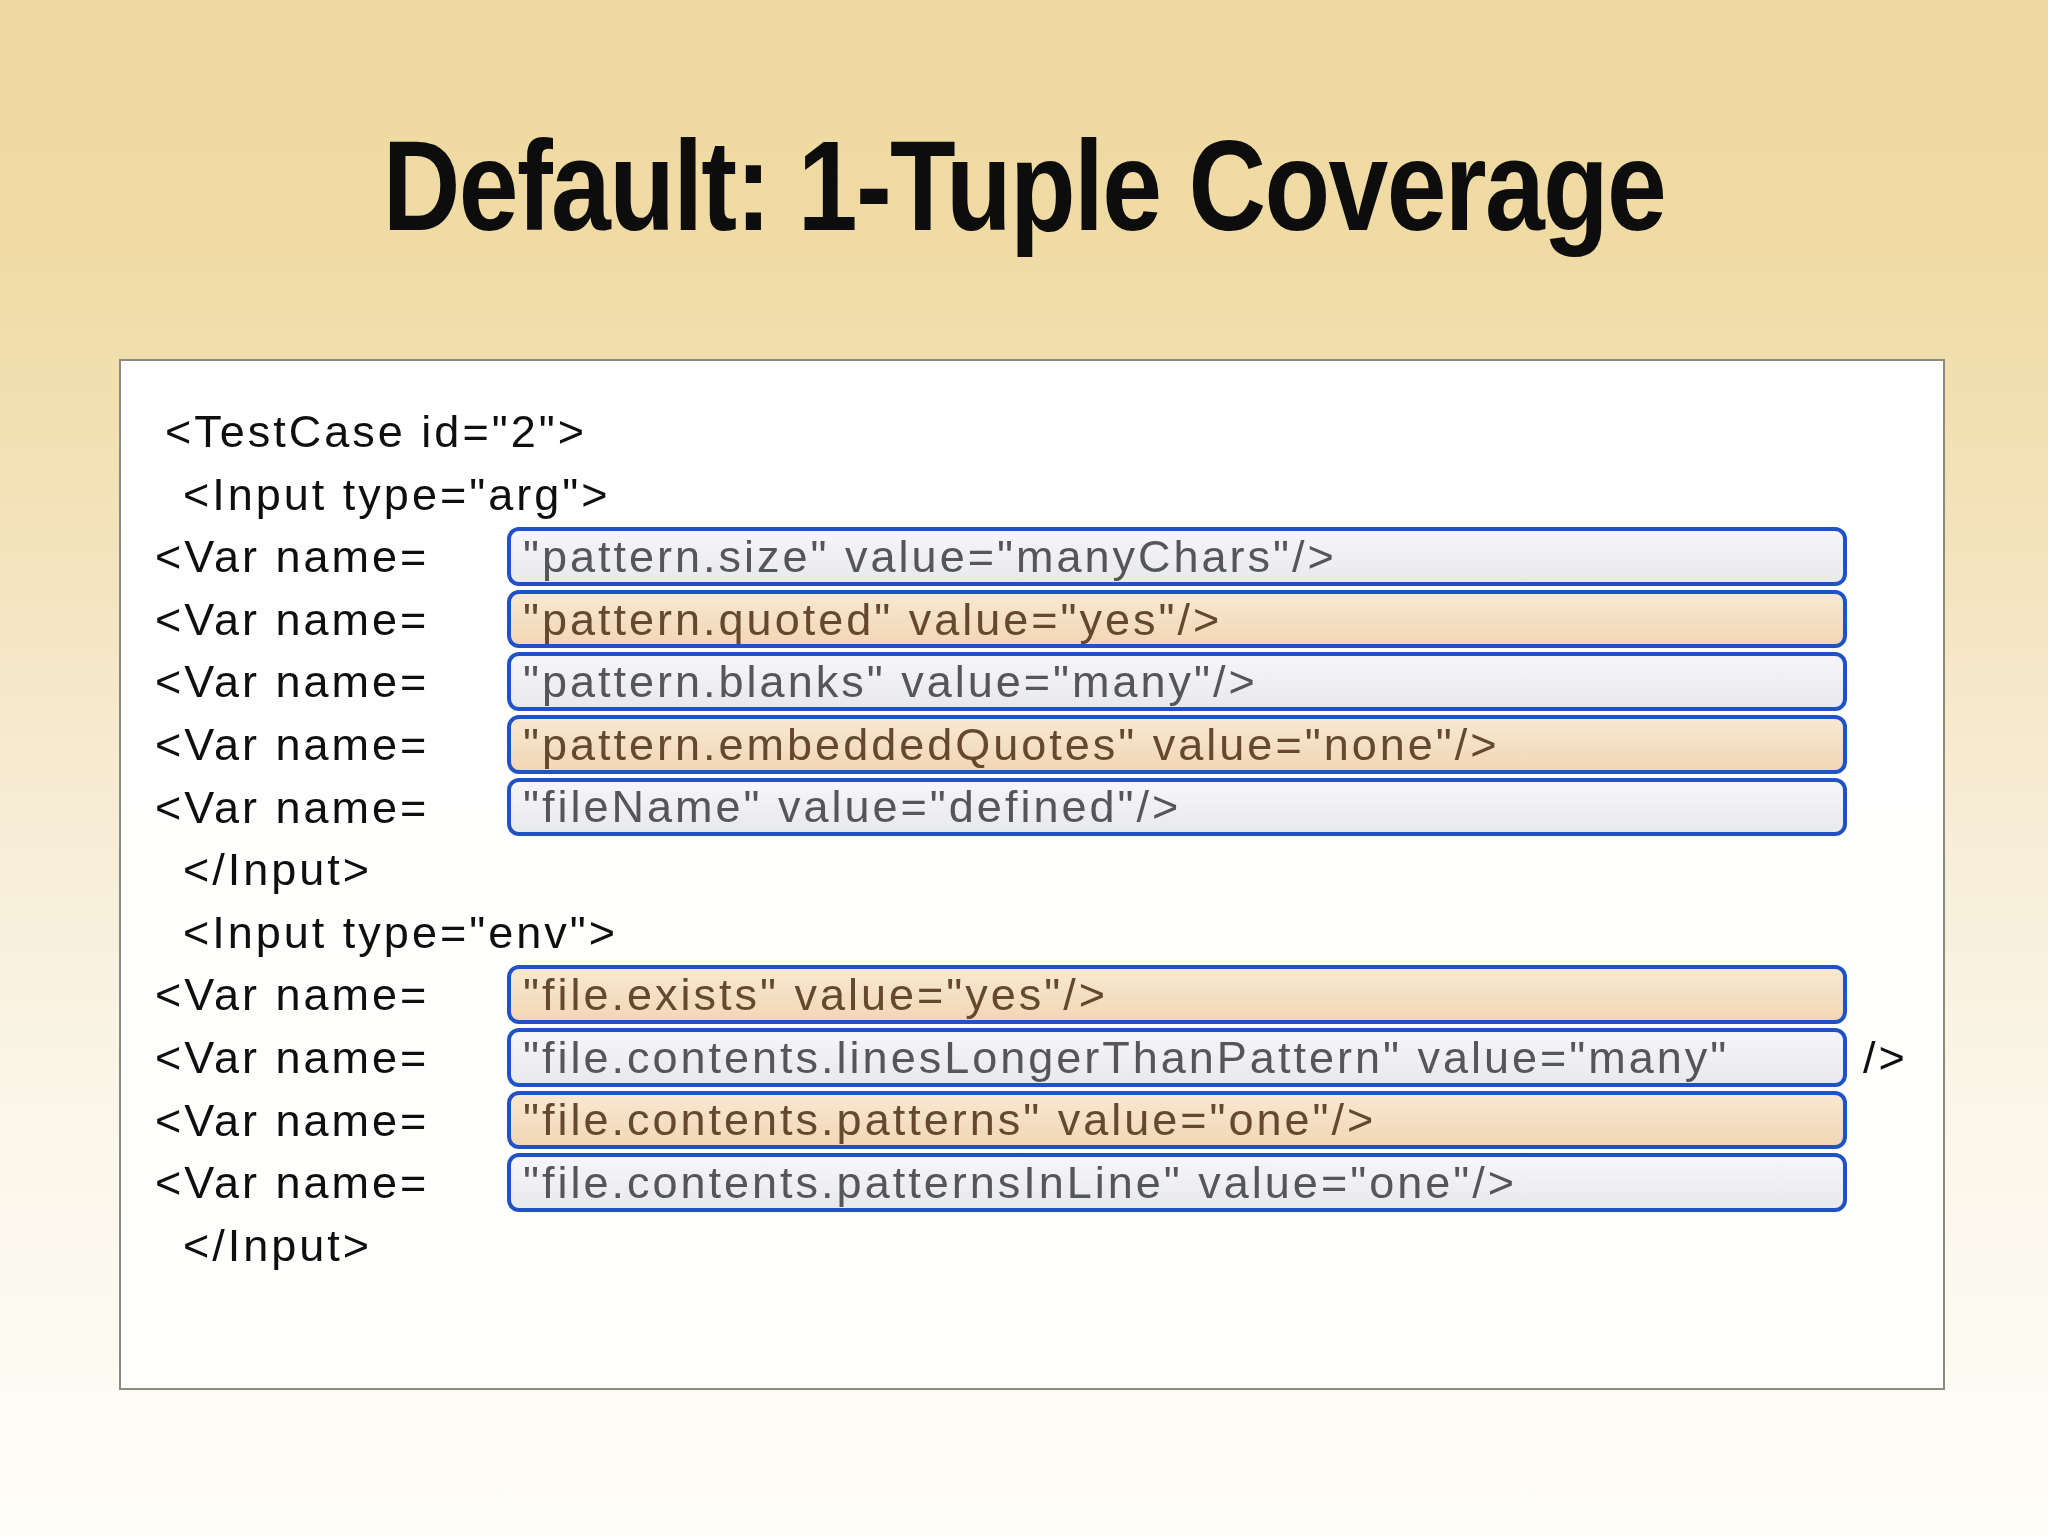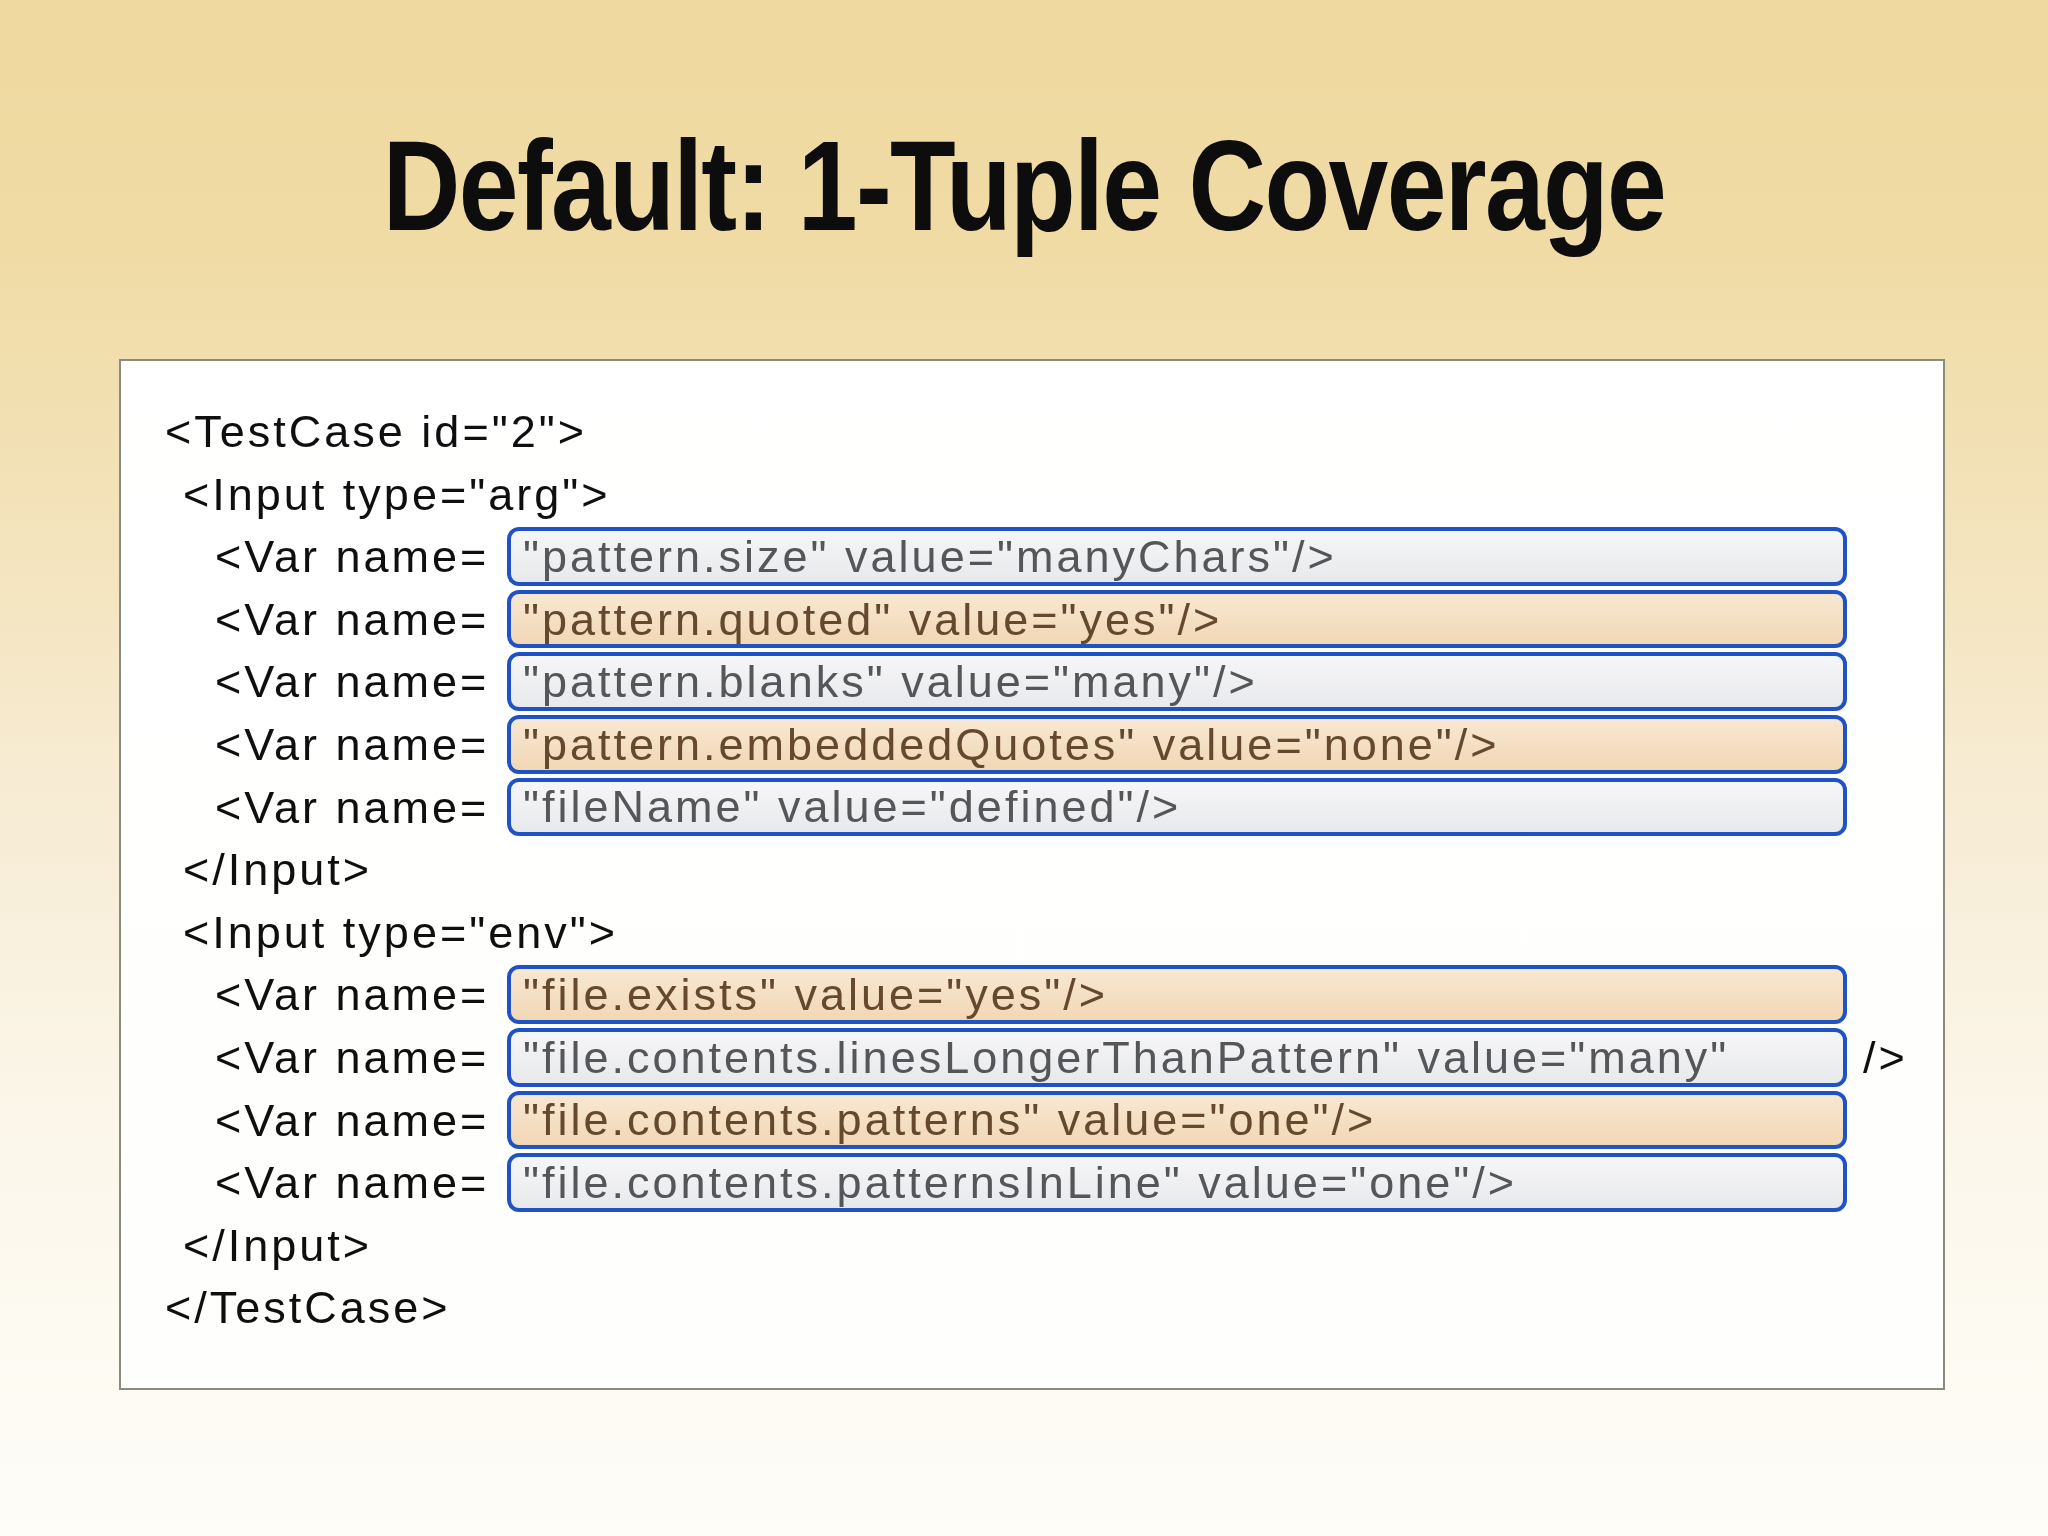--- a/index.html
+++ b/index.html
@@ -28,21 +28,21 @@
   }
   .code{position:absolute;left:0;top:40px;right:0;}
   .line{
     position:relative;height:62.6px;line-height:62.6px;
     font-size:45px;letter-spacing:3px;color:var(--code-text,#0f0f0f);
     white-space:pre;
   }
   .tag{display:inline-block;}
   .ind-1 .tag{margin-left:44px;}
   .ind-2 .tag{margin-left:62px;}
-  .ind-3 .tag{margin-left:94px;}
+  .ind-3 .tag{margin-left:34px;}
   .vbox{
     position:absolute;left:386px;right:96px;top:1px;bottom:3px;
     box-sizing:border-box;
     border:4px solid var(--accent-blue,#1f52c4);
     border-radius:12px;
     display:flex;align-items:center;
     padding-left:12px;
     overflow:hidden;
   }
   .vbox.gray{
@@ -70,16 +70,15 @@
         <div class="line ind-3"><span class="tag">&lt;Var name=</span><span class="vbox gray"><span class="vtext">"pattern.blanks" value="many"/&gt;</span></span></div>
         <div class="line ind-3"><span class="tag">&lt;Var name=</span><span class="vbox peach"><span class="vtext">"pattern.embeddedQuotes" value="none"/&gt;</span></span></div>
         <div class="line ind-3"><span class="tag">&lt;Var name=</span><span class="vbox gray"><span class="vtext">"fileName" value="defined"/&gt;</span></span></div>
         <div class="line ind-2"><span class="tag">&lt;/Input&gt;</span></div>
         <div class="line ind-2"><span class="tag">&lt;Input type="env"&gt;</span></div>
         <div class="line ind-3"><span class="tag">&lt;Var name=</span><span class="vbox peach"><span class="vtext">"file.exists" value="yes"/&gt;</span></span></div>
         <div class="line ind-3"><span class="tag">&lt;Var name=</span><span class="vbox gray"><span class="vtext">"file.contents.linesLongerThanPattern" value="many"</span></span><span class="suffix">/&gt;</span></div>
         <div class="line ind-3"><span class="tag">&lt;Var name=</span><span class="vbox peach"><span class="vtext">"file.contents.patterns" value="one"/&gt;</span></span></div>
         <div class="line ind-3"><span class="tag">&lt;Var name=</span><span class="vbox gray"><span class="vtext">"file.contents.patternsInLine" value="one"/&gt;</span></span></div>
         <div class="line ind-2"><span class="tag">&lt;/Input&gt;</span></div>
-        <div class="line ind-1"><span class="tag">&lt;/TestCase&gt;</span></div>
       </div>
   </div>
 </div>
 
 </body></html>

